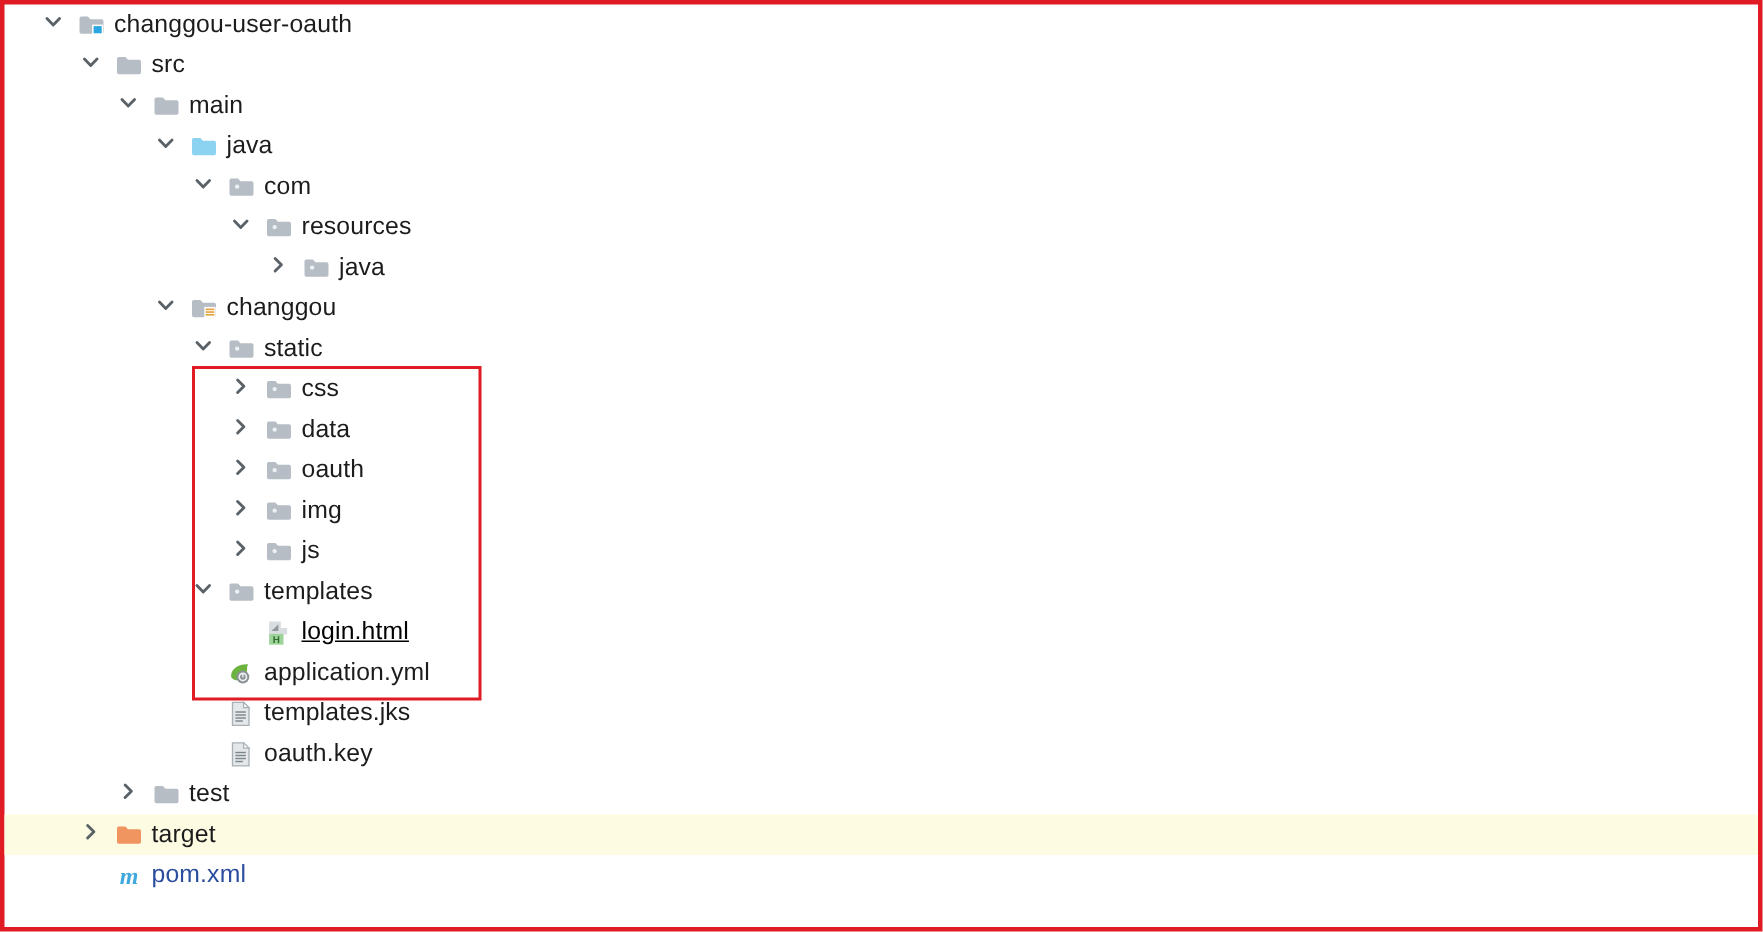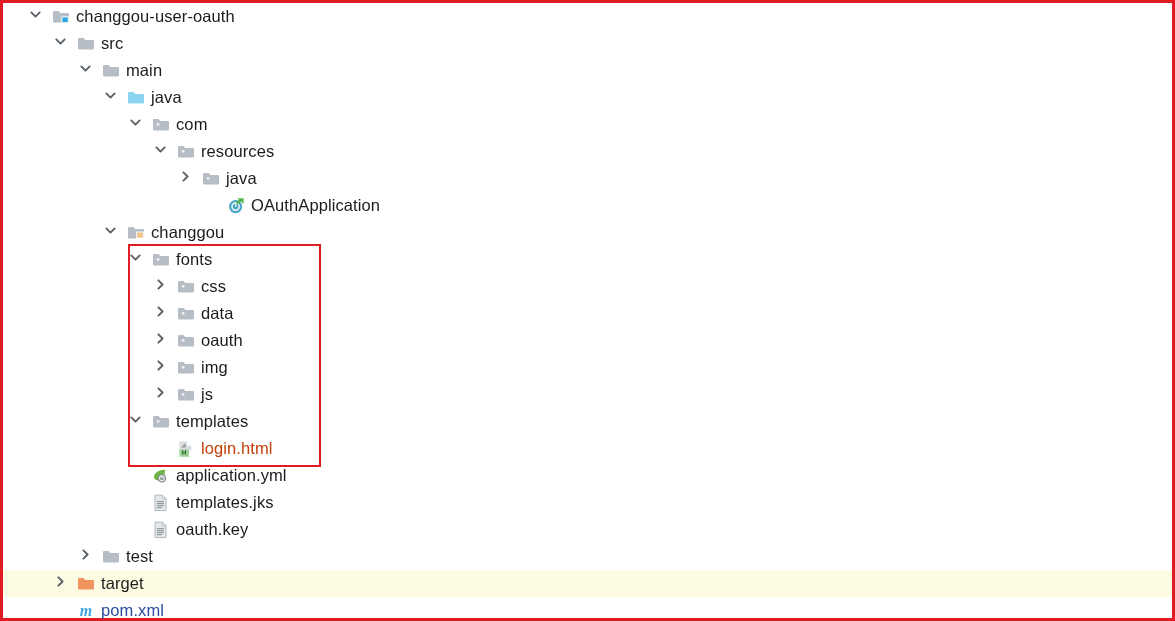--- a/index.html
+++ b/index.html
@@ -48,21 +48,21 @@
     width:19px;height:19px;
     margin-right:6px;
     position:relative;
     display:flex;align-items:center;justify-content:center;
   }
   .icon svg{display:block;}
   .label{
     flex:0 0 auto;
     letter-spacing:0.1px;
   }
-  .label.green{color:#c2410c;}
+  .label.green{color:#000000;text-decoration:underline;}
   .label.blue{color:#2b4d9e;}
   .redbox{
     position:absolute;
     border:2.5px solid #e01b24;
     pointer-events:none;
     z-index:5;
   }
 </style>
 </head>
 <body>
@@ -166,37 +166,20 @@
         </span>
         <span class="icon">
           <svg width="18" height="15" viewBox="0 0 18 15" xmlns="http://www.w3.org/2000/svg">
             <path d="M1 3.2 A1.2 1.2 0 0 1 2.2 2 H6.6 L8.3 3.9 H15.8 A1.2 1.2 0 0 1 17 5.1 V12.3 A1.2 1.2 0 0 1 15.8 13.5 H2.2 A1.2 1.2 0 0 1 1 12.3 Z" fill="#b6bdc4"></path>
             <circle cx="6.1" cy="7.4" r="1.45" fill="#eef1f3"></circle>
           </svg>
         </span>
         <span class="label">java</span>
       </div>
       <div class="row">
-        <span class="indent" style="width: 201px;"></span>
-        <span class="chev blank">
-          <svg width="13" height="13" viewBox="0 0 13 13" xmlns="http://www.w3.org/2000/svg">
-            <path d="M4.4 2.3 L8.6 6.5 L4.4 10.7" fill="none" stroke="#5a6268" stroke-width="1.9" stroke-linecap="round" stroke-linejoin="round"></path>
-          </svg>
-        </span>
-        <span class="icon">
-          <svg width="18" height="18" viewBox="0 0 18 18" xmlns="http://www.w3.org/2000/svg">
-            <circle cx="8.6" cy="9.6" r="6.6" fill="#4aa8c4"></circle>
-            <circle cx="8.6" cy="9.6" r="3.6" fill="none" stroke="#f2f6f8" stroke-width="1.5"></circle>
-            <rect x="8.1" y="6.2" width="1.1" height="3.8" fill="#f2f6f8"></rect>
-            <path d="M10.4 1.2 L16.6 1.2 L16.6 7.0 L13.9 4.6 L11.0 7.6 L9.0 5.6 L12.0 2.7 Z" fill="#52b54b"></path>
-          </svg>
-        </span>
-        <span class="label">OAuthApplication</span>
-      </div>
-      <div class="row">
         <span class="indent" style="width: 101px;"></span>
         <span class="chev">
           <svg width="13" height="13" viewBox="0 0 13 13" xmlns="http://www.w3.org/2000/svg">
             <path d="M2.3 4.4 L6.5 8.6 L10.7 4.4" fill="none" stroke="#5a6268" stroke-width="1.9" stroke-linecap="round" stroke-linejoin="round"></path>
           </svg>
         </span>
         <span class="icon">
           <svg width="18" height="15" viewBox="0 0 18 15" xmlns="http://www.w3.org/2000/svg">
             <path d="M1 3.2 A1.2 1.2 0 0 1 2.2 2 H6.6 L8.3 3.9 H15.8 A1.2 1.2 0 0 1 17 5.1 V12.3 A1.2 1.2 0 0 1 15.8 13.5 H2.2 A1.2 1.2 0 0 1 1 12.3 Z" fill="#b6bdc4"></path>
             <rect x="9.2" y="6.6" width="7.6" height="7.6" fill="#ffffff"></rect>
@@ -213,21 +196,21 @@
           <svg width="13" height="13" viewBox="0 0 13 13" xmlns="http://www.w3.org/2000/svg">
             <path d="M2.3 4.4 L6.5 8.6 L10.7 4.4" fill="none" stroke="#5a6268" stroke-width="1.9" stroke-linecap="round" stroke-linejoin="round"></path>
           </svg>
         </span>
         <span class="icon">
           <svg width="18" height="15" viewBox="0 0 18 15" xmlns="http://www.w3.org/2000/svg">
             <path d="M1 3.2 A1.2 1.2 0 0 1 2.2 2 H6.6 L8.3 3.9 H15.8 A1.2 1.2 0 0 1 17 5.1 V12.3 A1.2 1.2 0 0 1 15.8 13.5 H2.2 A1.2 1.2 0 0 1 1 12.3 Z" fill="#b6bdc4"></path>
             <circle cx="6.1" cy="7.4" r="1.45" fill="#eef1f3"></circle>
           </svg>
         </span>
-        <span class="label">fonts</span>
+        <span class="label">static</span>
       </div>
       <div class="row">
         <span class="indent" style="width: 151px;"></span>
         <span class="chev">
           <svg width="13" height="13" viewBox="0 0 13 13" xmlns="http://www.w3.org/2000/svg">
             <path d="M4.4 2.3 L8.6 6.5 L4.4 10.7" fill="none" stroke="#5a6268" stroke-width="1.9" stroke-linecap="round" stroke-linejoin="round"></path>
           </svg>
         </span>
         <span class="icon">
           <svg width="18" height="15" viewBox="0 0 18 15" xmlns="http://www.w3.org/2000/svg">

